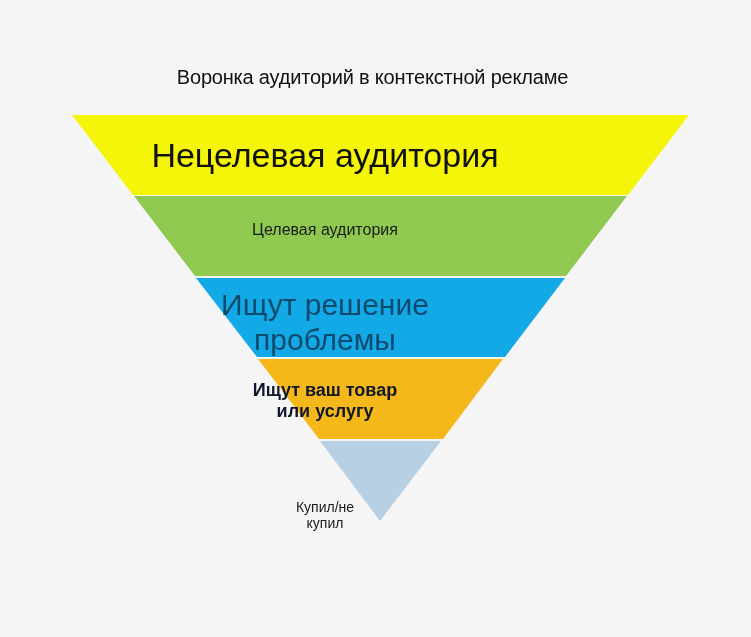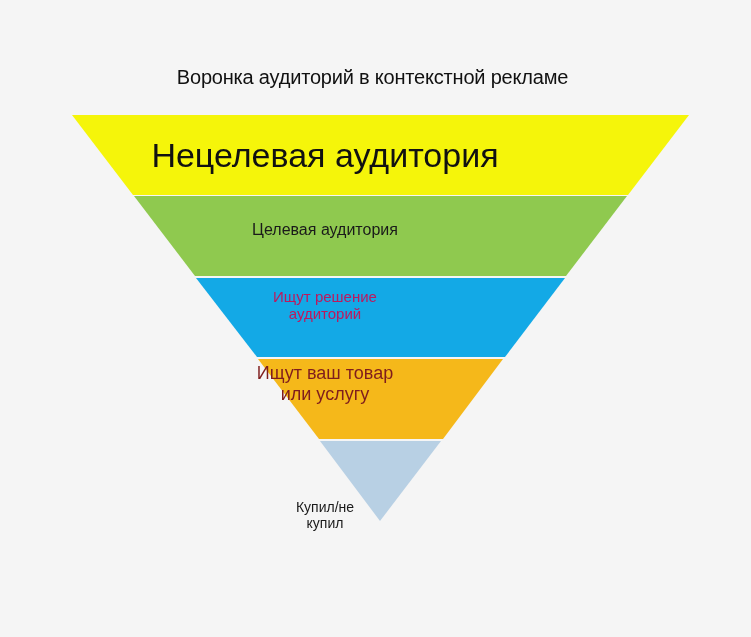--- a/index.html
+++ b/index.html
@@ -23,22 +23,22 @@
     position: absolute; left: 0; top: 0;
   }
   .label {
     position: absolute;
     left: 0; width: 650px;
     text-align: center;
     line-height: 1.15;
   }
   .l1 { top: 136px; font-size: 34px; color: #111; }
   .l2 { top: 221px; font-size: 16px; color: #1a1a1a; }
-  .l3 { top: 288px; font-size: 15px; color: #be185d; }
-  .l4 { top: 363px; font-size: 18px; color: #7f1d1d; }
+  .l3 { top: 288px; font-size: 30px; color: #0c4a6e; }
+  .l4 { top: 380px; font-size: 18px; color: #0f172a; font-weight: bold; }
   .l5 { top: 456px; font-size: 14px; color: #1a1a1a; margin-top: 43px; }
   .label span { display: block; }
 </style>
 </head>
 <body>
 
 <div class="title">Воронка аудиторий в контекстной рекламе</div>
 
 <svg class="funnel" width="751" height="637">
 
@@ -50,21 +50,21 @@
 </svg>
 
 <div class="label l1">
   <span>Нецелевая аудитория</span>
 </div>
 <div class="label l2">
   <span>Целевая аудитория</span>
 </div>
 <div class="label l3">
   <span>Ищут решение</span>
-  <span>аудиторий</span>
+  <span>проблемы</span>
 </div>
 <div class="label l4">
   <span>Ищут ваш товар</span>
   <span>или услугу</span>
 </div>
 <div class="label l5">
   <span>Купил/не</span>
   <span>купил</span>
 </div>
 

